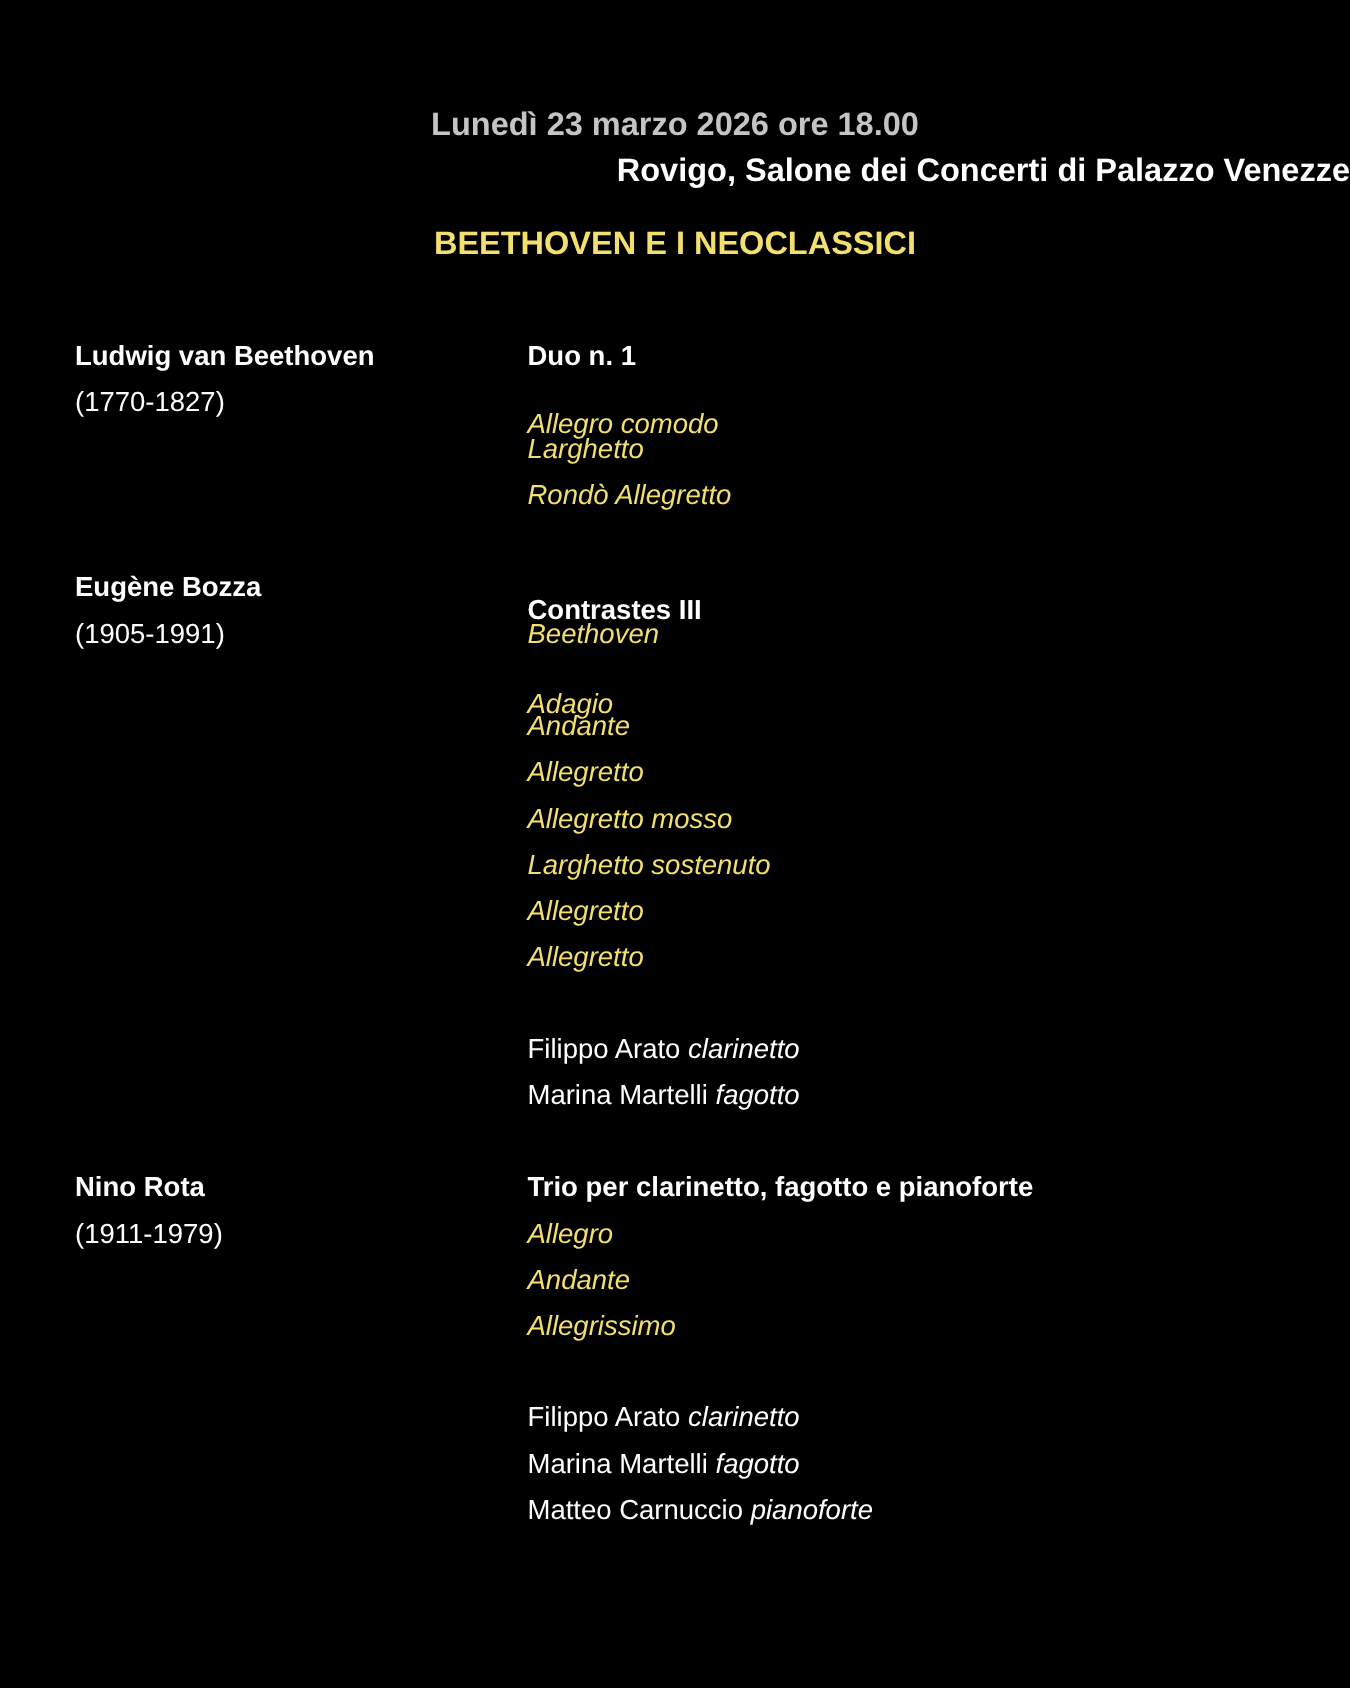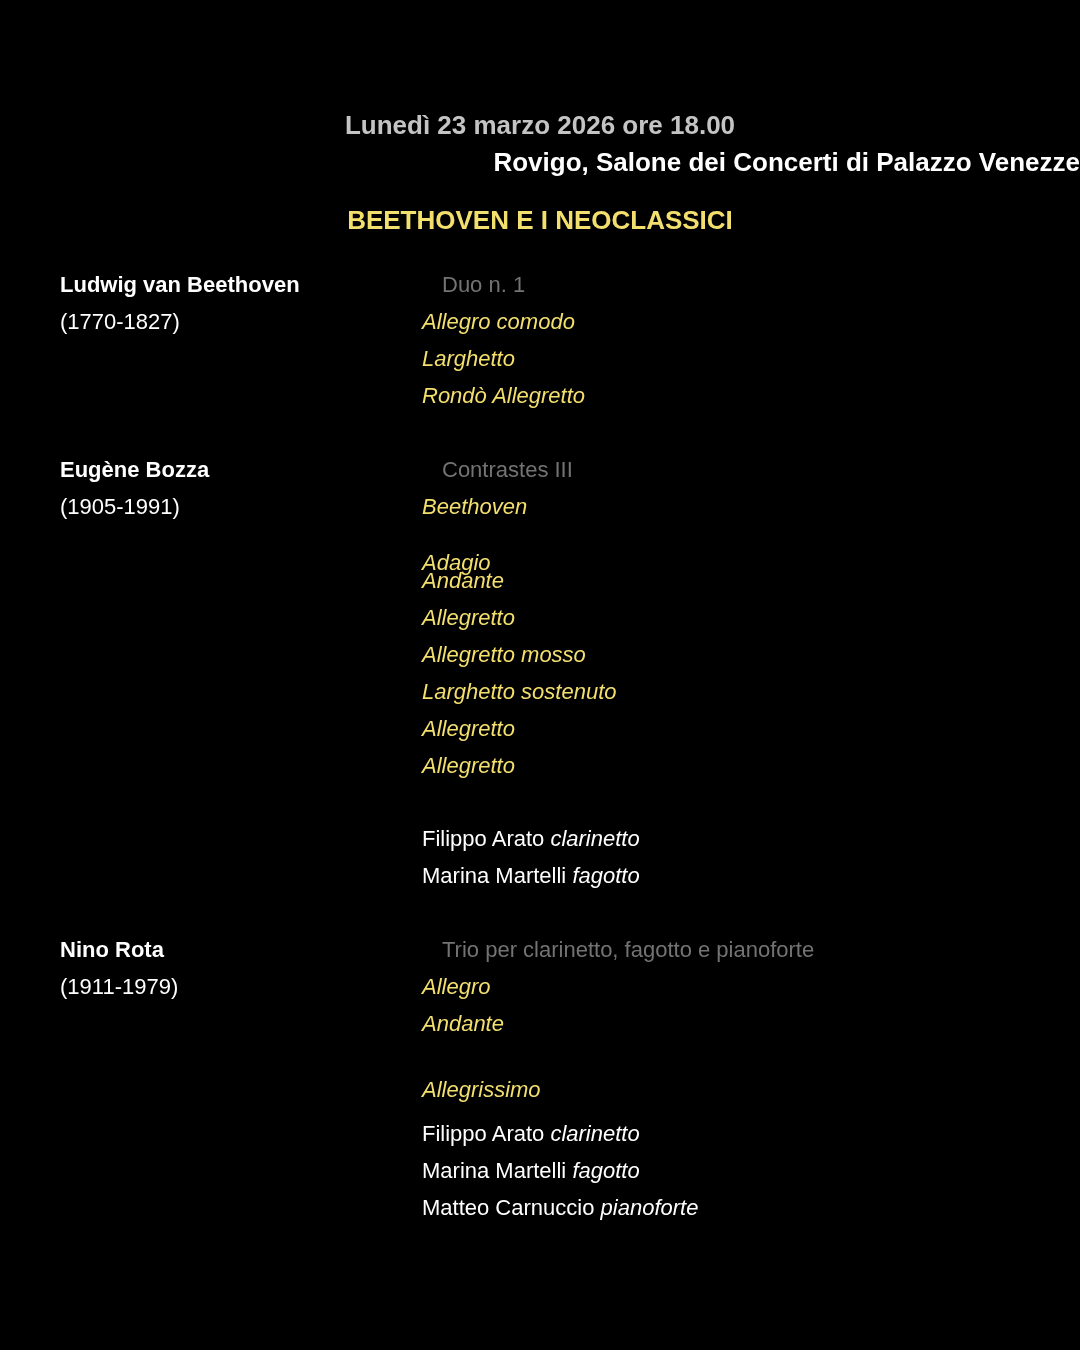--- a/index.html
+++ b/index.html
@@ -1,58 +1,58 @@
 <!DOCTYPE html>
 <html><head>
 <meta charset="utf-8">
 <style>
   html, body { margin:0; padding:0; }
   body { width:1080px; height:1350px; background:#000; color:#fff;
          font-family:"Liberation Sans", "DejaVu Sans", sans-serif; position:relative; overflow:hidden; }
-  .center { position:absolute; left:0; width:1080px; text-align:center; font-weight:bold; font-size:26px;margin-top:26px; }
+  .center { position:absolute; left:0; width:1080px; text-align:center; font-weight:bold; font-size:26px; }
   .date { top:84px; color:#c4c4c4; }
   .venue { top:121px; color:#ffffff;text-align:right; }
   .title { top:179px; color:#f3df6e; }
   .line { position:absolute; font-size:22px; line-height:37px; white-space:nowrap; }
   .composer { left:60px; font-weight:bold; color:#fff; }
   .dates { left:60px; color:#fff; }
-  .work { left:422px; font-weight:normal; color:#737373;margin-left:20px; }
+  .work { left:422px; font-weight:bold; color:#ffffff; }
   .mvt { left:422px; font-style:italic; color:#f3df6e; }
   .perf { left:422px; color:#fff; }
   .perf i { font-style:italic;text-align:center; }
 </style>
 </head>
 <body>
 
 <div class="center date">Lunedì 23 marzo 2026 ore 18.00</div>
 <div class="center venue">Rovigo, Salone dei Concerti di Palazzo Venezze</div>
 <div class="center title">BEETHOVEN E I NEOCLASSICI</div>
 
 <div class="line composer" style="top:266px">Ludwig van Beethoven</div>
 <div class="line dates" style="top:303px">(1770-1827)</div>
 <div class="line work" style="top:266px">Duo n. 1</div>
-<div class="line mvt" style="top:303px">Allegro comodo</div>
+<div class="line mvt" style="top:320px">Allegro comodo</div>
 <div class="line mvt" style="top:340px">Larghetto</div>
 <div class="line mvt" style="top:377px">Rondò Allegretto</div>
 
 <div class="line composer" style="top:451px">Eugène Bozza</div>
 <div class="line dates" style="top:488px">(1905-1991)</div>
-<div class="line work" style="top:451px">Contrastes III</div>
+<div class="line work" style="top:469px">Contrastes III</div>
 <div class="line mvt" style="top:488px">Beethoven</div>
 <div class="line mvt" style="top:544px">Adagio</div>
 <div class="line mvt" style="top:562px">Andante</div>
 <div class="line mvt" style="top:599px">Allegretto</div>
 <div class="line mvt" style="top:636px">Allegretto mosso</div>
 <div class="line mvt" style="top:673px">Larghetto sostenuto</div>
 <div class="line mvt" style="top:710px">Allegretto</div>
 <div class="line mvt" style="top:747px">Allegretto</div>
 <div class="line perf" style="top:820px"><span>Filippo Arato</span> <i>clarinetto</i></div>
 <div class="line perf" style="top:857px"><span>Marina Martelli</span> <i>fagotto</i></div>
 
 <div class="line composer" style="top:931px">Nino Rota</div>
 <div class="line dates" style="top:968px">(1911-1979)</div>
 <div class="line work" style="top:931px">Trio per clarinetto, fagotto e pianoforte</div>
 <div class="line mvt" style="top:968px">Allegro</div>
 <div class="line mvt" style="top:1005px">Andante</div>
-<div class="line mvt" style="top:1071px">Allegrissimo</div>
+<div class="line mvt" style="top:1042px">Allegrissimo</div>
 <div class="line perf" style="top:1115px"><span>Filippo Arato</span> <i>clarinetto</i></div>
 <div class="line perf" style="top:1152px"><span>Marina Martelli</span> <i>fagotto</i></div>
 <div class="line perf" style="top:1189px"><span>Matteo Carnuccio</span> <i>pianoforte</i></div>
 
 </body></html>

